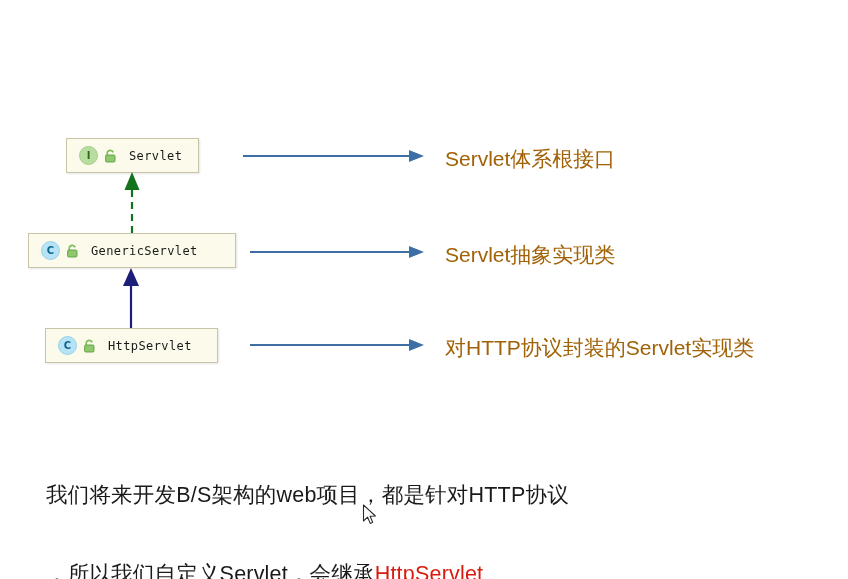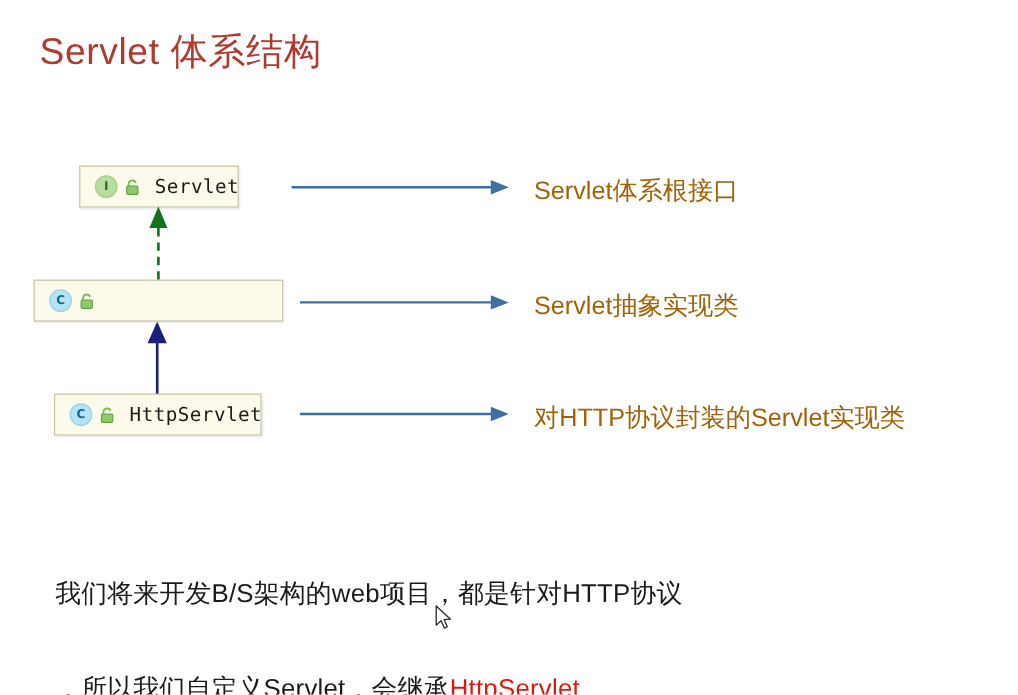--- a/index.html
+++ b/index.html
@@ -34,21 +34,21 @@
     box-sizing: border-box;
     background: #fcfaea;
     border: 1px solid #c9c3a8;
     display: flex;
     align-items: center;
     padding: 0 12px;
     box-shadow: 1px 1px 2px rgba(0,0,0,0.10);
   }
   .uml-label {
     font-family: "DejaVu Sans Mono", "Liberation Mono", monospace;
-    font-size: 16px;
+    font-size: 12px;
     color: #1a1a1a;
     white-space: nowrap;
     letter-spacing: 0.4px;
   }
 
   
   .type-badge {
     position: relative;
     width: 17px;
     height: 17px;
@@ -119,41 +119,41 @@
     width: 16px;
     height: 22px;
     pointer-events: none;
   }
 </style>
 </head>
 <body>
 
 <div id="slide">
 
-  <div id="title">Servlet 体系结构</div>
 
   <div class="uml-box" style="left:66px; top:138px; width:133px; height:35px;">
     <span class="type-badge iface">I</span>
     <span class="lock-icon">
       <svg viewBox="0 0 13 14" width="13" height="14" aria-hidden="true">
         <path d="M3.2 6.2 V4.3 a3.1 3.1 0 0 1 6.0 -0.9" fill="none" stroke="#7cbf5a" stroke-width="1.6"></path>
         <rect x="1.6" y="6.0" width="9.4" height="7.0" rx="1.2" fill="#8fc96d" stroke="#5f9e43" stroke-width="0.9"></rect>
       </svg>
     </span>
     <span class="uml-label">Servlet</span>
   </div>
 
   <div class="uml-box" style="left:28px; top:233px; width:208px; height:35px;">
     <span class="type-badge cls">C</span>
     <span class="lock-icon">
       <svg viewBox="0 0 13 14" width="13" height="14" aria-hidden="true">
         <path d="M3.2 6.2 V4.3 a3.1 3.1 0 0 1 6.0 -0.9" fill="none" stroke="#7cbf5a" stroke-width="1.6"></path>
         <rect x="1.6" y="6.0" width="9.4" height="7.0" rx="1.2" fill="#8fc96d" stroke="#5f9e43" stroke-width="0.9"></rect>
       </svg>
     </span>
+    <span class="uml-label">GenericServlet</span>
   </div>
 
   <div class="uml-box" style="left:45px; top:328px; width:173px; height:35px;">
     <span class="type-badge cls">C</span>
     <span class="lock-icon">
       <svg viewBox="0 0 13 14" width="13" height="14" aria-hidden="true">
         <path d="M3.2 6.2 V4.3 a3.1 3.1 0 0 1 6.0 -0.9" fill="none" stroke="#7cbf5a" stroke-width="1.6"></path>
         <rect x="1.6" y="6.0" width="9.4" height="7.0" rx="1.2" fill="#8fc96d" stroke="#5f9e43" stroke-width="0.9"></rect>
       </svg>
     </span>

